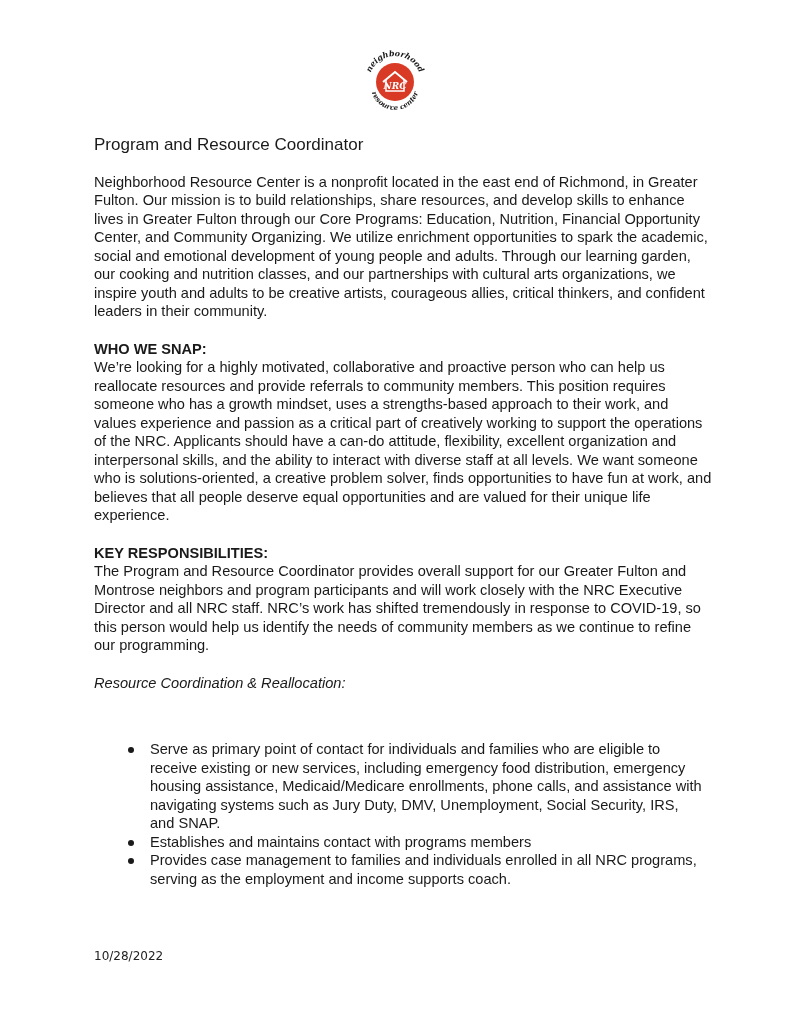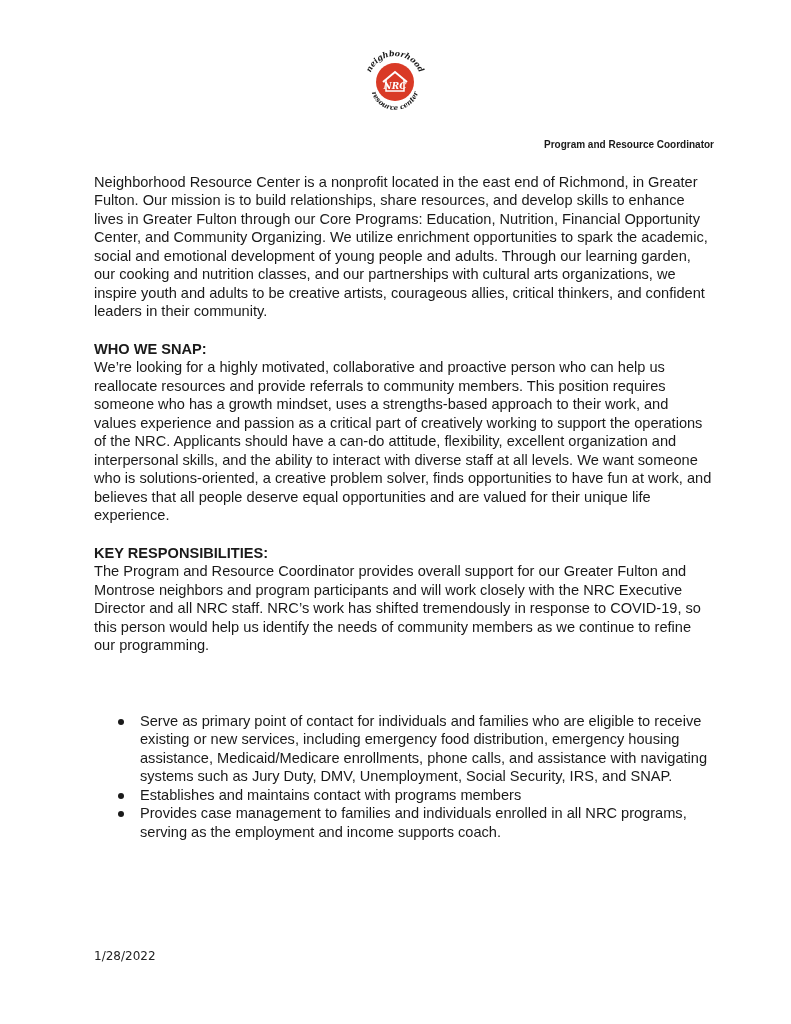--- a/index.html
+++ b/index.html
@@ -30,43 +30,43 @@
     }
     .content {
       position: absolute;
       left: 94px;
       top: 134px;
       width: 620px;
       font-size: 14.6px;
       line-height: 18.5px;
     }
     .doc-title {
-      text-align: right;
-      font-weight: bold;
-      font-size: 10px;
+      text-align: left;
+      font-weight: normal;
+      font-size: 17px;
       margin: 0 0 18px 0;
       padding-top: 2px;
     }
     .section-heading {
       font-weight: bold;
       margin: 0;
     }
     .para {
       margin: 0;
     }
     .gap {
       height: 19px;
     }
     .subheading {
       font-style: italic;
       margin: 0;
     }
     .bullets {
       list-style: none;
-      margin: 0;
+      margin: 10px;
       padding: 0 0 0 22px;
     }
     .bullets li {
       position: relative;
       padding-left: 24px;
     }
     .bullets li .bullet {
       position: absolute;
       left: 0;
       top: 0;
@@ -132,33 +132,34 @@
     <div class="gap"></div>
 
     <div>
       <p class="section-heading">KEY RESPONSIBILITIES:</p>
       <p class="para">The Program and Resource Coordinator provides overall support for our Greater Fulton and Montrose neighbors and program participants and will work closely with the NRC Executive Director and all NRC staff. NRC’s work has shifted tremendously in response to COVID-19, so this person would help us identify the needs of community members as we continue to refine our programming.</p>
     </div>
 
     <div class="gap"></div>
 
     <div>
+      <p class="subheading">Resource Coordination &amp; Reallocation:</p>
       <div class="gap"></div>
       <div class="gap"></div>
       <ul class="bullets">
         <li>
           <span class="bullet"></span>
           <span>Serve as primary point of contact for individuals and families who are eligible to receive existing or new services, including emergency food distribution, emergency housing assistance, Medicaid/Medicare enrollments, phone calls, and assistance with navigating systems such as Jury Duty, DMV, Unemployment, Social Security, IRS, and SNAP.</span>
         </li>
         <li>
           <span class="bullet"></span>
           <span>Establishes and maintains contact with programs members</span>
         </li>
         <li>
           <span class="bullet"></span>
           <span>Provides case management to families and individuals enrolled in all NRC programs, serving as the employment and income supports coach.</span>
         </li>
       </ul>
     </div>
   </div>
 
-  <div class="footer-date">1/28/2022</div>
+  <div class="footer-date">10/28/2022</div>
 </div>
 
 </body></html>

